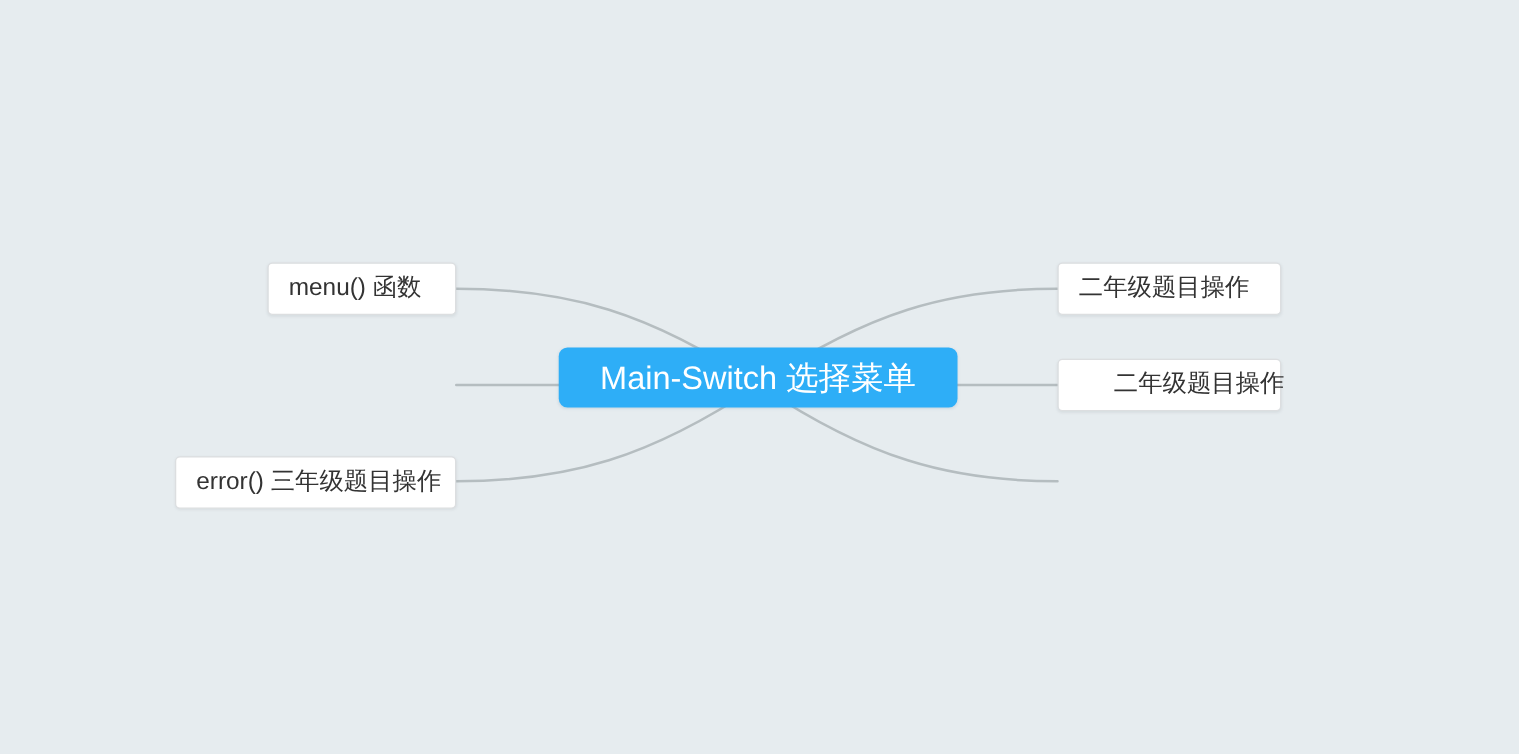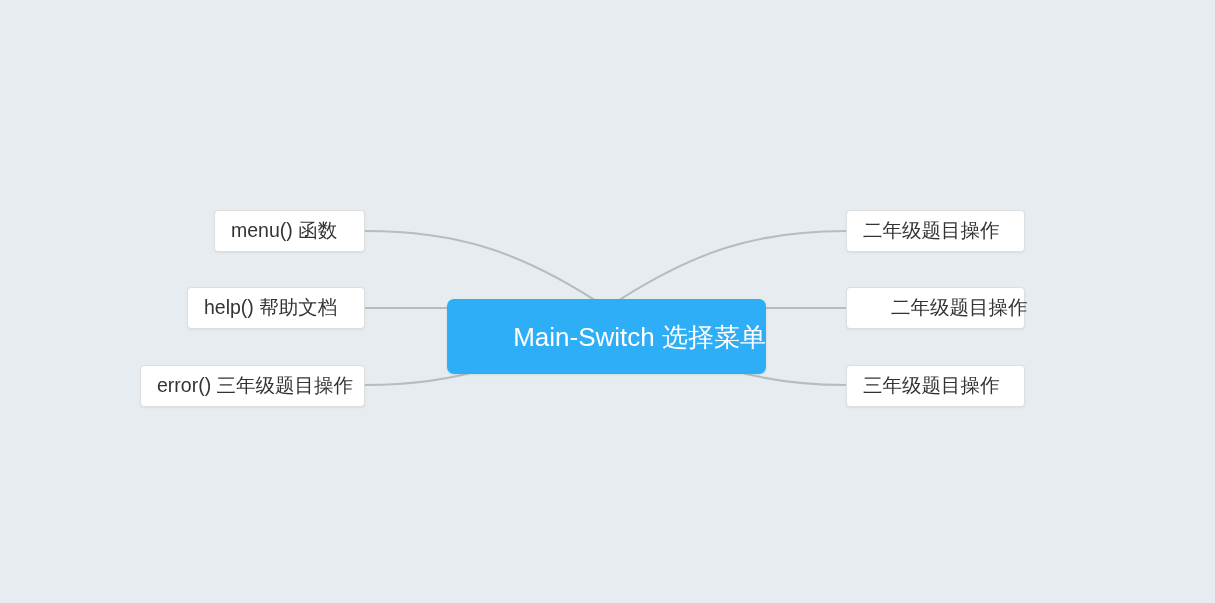--- a/index.html
+++ b/index.html
@@ -49,30 +49,29 @@
   }
   .leaf-left {
   }
   .leaf-right {
     justify-content: flex-start;
   }
   #root-node {
     left: 447px;
     top: 278px;
     width: 319px;
-    height: 75px;
+    height: 48px;
     background: #2eaef7;
     border-radius: 7px;
     color: #ffffff;
     font-size: 26px;
     line-height: 1;
-    justify-content: flex-end;
+    justify-content: center;
     white-space: nowrap;
     box-shadow: 0 1px 2px rgba(90,140,175,0.18);
-    margin-top: 21px;
   }
 </style>
 </head>
 <body>
 
 <div id="mindmap-canvas">
 
   <svg id="connector-layer" viewBox="0 0 1215 603" width="1215" height="603">
 
     <path d="M 365 231 C 455 231, 520 250, 607 308" fill="none" stroke="#b5bdc0" stroke-width="2" stroke-linecap="round"></path>
@@ -81,37 +80,31 @@
 
     <path d="M 607 308 C 694 250, 758 231, 846 231" fill="none" stroke="#b5bdc0" stroke-width="2" stroke-linecap="round"></path>
     <path d="M 607 308 L 846 308" fill="none" stroke="#b5bdc0" stroke-width="2" stroke-linecap="round"></path>
     <path d="M 607 308 C 694 366, 758 385, 846 385" fill="none" stroke="#b5bdc0" stroke-width="2" stroke-linecap="round"></path>
   </svg>
 
   <div class="node leaf-node leaf-left" style="left:214px; top:210px; width:151px;">
     <span>menu() 函数</span>
   </div>
 
-  <div class="node leaf-node leaf-left" style="left:187px; top:287px; width:178px;">
-    <span>help() 帮助文档</span>
-  </div>
 
   <div class="node leaf-node leaf-left" style="left:140px; top:365px; width:225px;">
     <span>error() 三年级题目操作</span>
   </div>
 
   <div class="node" id="root-node">
     <span>Main-Switch 选择菜单</span>
   </div>
 
   <div class="node leaf-node leaf-right" style="left:846px; top:210px; width:179px;">
     <span>二年级题目操作</span>
   </div>
 
   <div class="node leaf-node leaf-right" style="left:846px; top:287px; width:179px;padding-left:44px;">
     <span>二年级题目操作</span>
   </div>
 
-  <div class="node leaf-node leaf-right" style="left:846px; top:365px; width:179px;">
-    <span>三年级题目操作</span>
-  </div>
 
 </div>
 
 </body></html>

